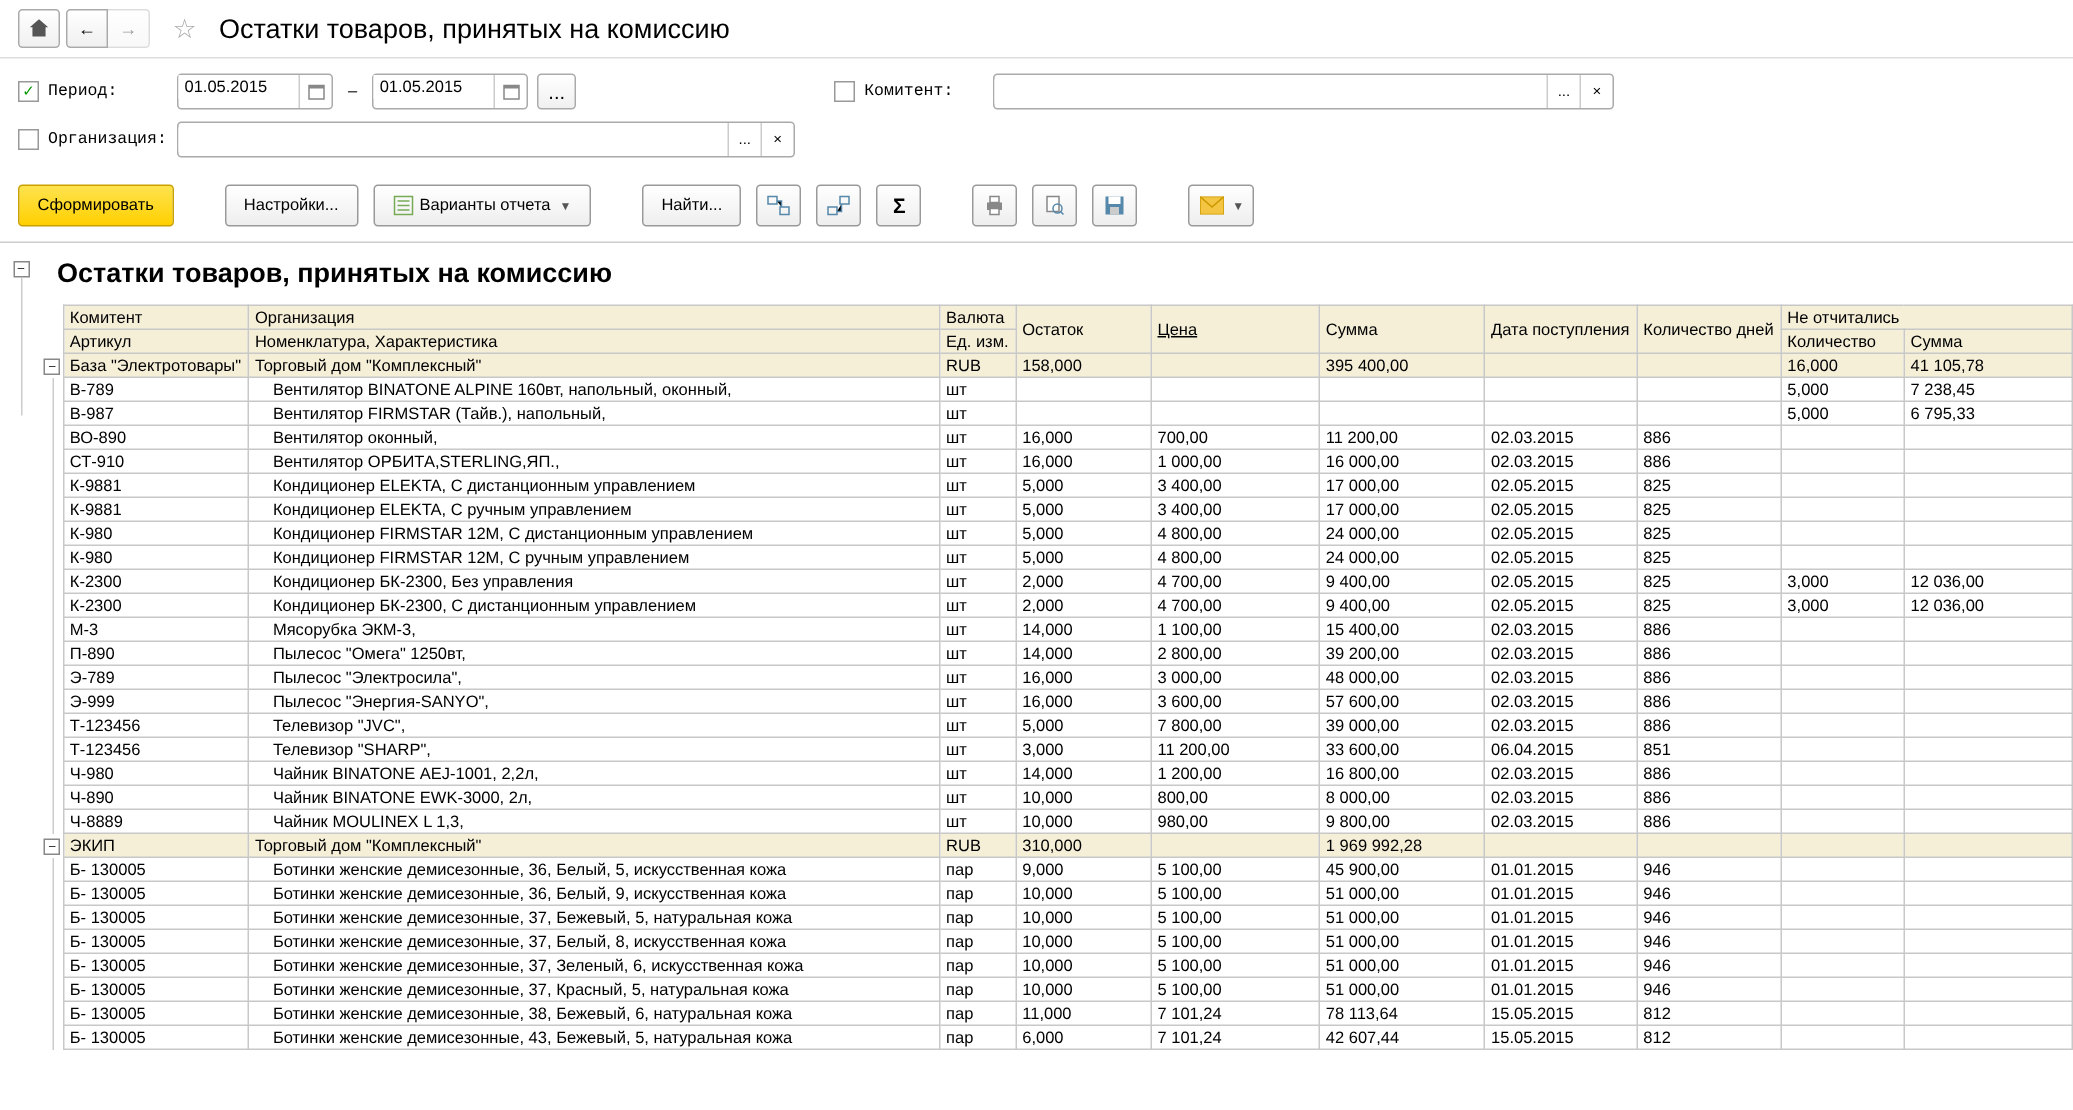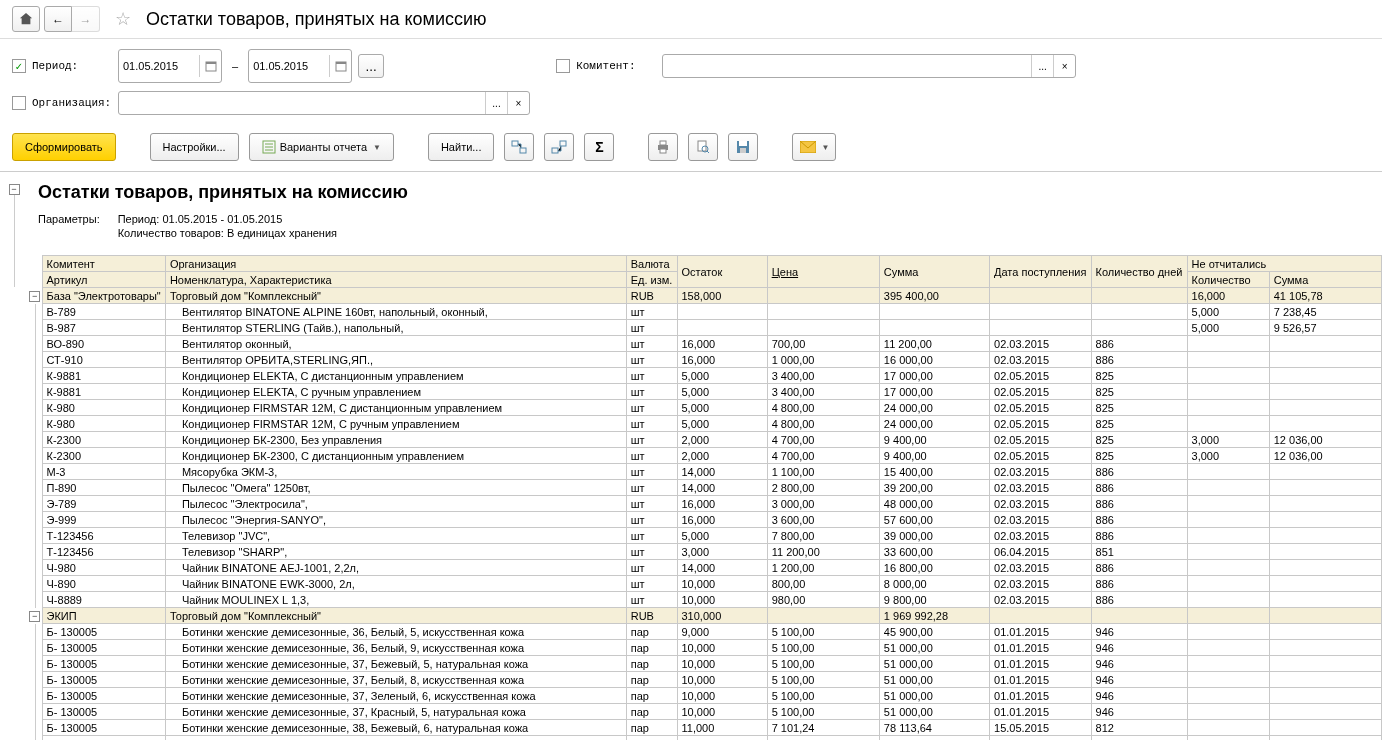--- a/index.html
+++ b/index.html
@@ -13,21 +13,21 @@
 .nav-group .nav-btn:first-child { border-radius: 3px 0 0 3px; }
 .nav-group .nav-btn:last-child { border-radius: 0 3px 3px 0; border-left: none; }
 .star-btn { width:26px; height:26px; display:inline-flex; align-items:center; justify-content:center; color:#aaa; font-size:18px; cursor:pointer; margin:0 6px; }
 .page-title { font-size: 18px; font-weight: normal; }
 
 
 .filters { padding: 10px 12px 4px; }
 .filter-row { display: flex; align-items: center; gap: 6px; margin-bottom: 8px; }
 .checkbox { width:14px; height:14px; border:1px solid #999; display:inline-flex; align-items:center; justify-content:center; font-size:10px; color:#090; }
 .filter-label { min-width: 80px; font-family: Liberation Mono, monospace; }
-.date-input-wrap { position:relative; display:inline-flex; align-items:center; border:1px solid #aaa; border-radius:3px; height:34px; background:#fff; }
+.date-input-wrap { position:relative; display:inline-flex; align-items:flex-start; border:1px solid #aaa; border-radius:3px; height:24px; background:#fff; }
 .date-input { border:none; padding:2px 4px; width:80px; font-size:11px; outline:none; }
 .cal-icon { width:22px; height:22px; display:inline-flex; align-items:center; justify-content:center; border-left:1px solid #ccc; cursor:pointer; font-size:11px; color:#666; }
 .dash { margin:0 4px; }
 .ellipsis-btn { width:26px; height:24px; border:1px solid #aaa; border-radius:3px; background:linear-gradient(#fff,#f0f0f0); cursor:pointer; display:inline-flex; align-items:center; justify-content:center; }
 .wide-input { border:1px solid #aaa; border-radius:3px; height:24px; background:#fff; display:inline-flex; align-items:center; }
 .wide-input input { border:none; outline:none; padding:2px 4px; font-size:11px; }
 .wide-input .inner-btn { width:22px; height:22px; border-left:1px solid #ccc; display:inline-flex; align-items:center; justify-content:center; cursor:pointer; font-size:10px; }
 
 
 .toolbar { display:flex; align-items:center; gap:10px; padding:6px 12px 10px; border-bottom:1px solid #ccc; }
@@ -205,27 +205,20 @@
 </div>
 
 <div class="report-wrap">
   <div class="tree-gutter">
     <div style="height:8px"></div>
     <div class="tree-box">−</div>
     <div style="height:92px;width:1px;background:#ccc"></div>
   </div>
   <div class="report-content">
     <div class="report-title">Остатки товаров, принятых на комиссию</div>
-    <div class="params">
-      <div class="params-label">Параметры:</div>
-      <div class="params-vals">
-        <div>Период: 01.05.2015 - 01.05.2015</div>
-        <div>Количество товаров: В единицах хранения</div>
-      </div>
-    </div>
 
     <table class="tbl" id="report-table">
       <thead>
         <tr>
           <th class="row-gutter" rowspan="2"></th>
           <th class="c-art">Комитент</th>
           <th class="c-nom">Организация</th>
           <th class="c-val" rowspan="1">Валюта</th>
           <th class="c-ost num" rowspan="2">Остаток</th>
           <th class="c-price num" rowspan="2">Цена</th>
@@ -271,29 +264,29 @@
             <td></td>
             <td class="num"></td>
             <td class="num">5,000</td>
             <td class="num">7 238,45</td>
           </tr>
           <tr>
             <td class="row-gutter">
               <div class="vline"></div>
             </td>
             <td>В-987</td>
-            <td class="nom-indent">Вентилятор STERLING (Тайв.), напольный,</td>
+            <td class="nom-indent">Вентилятор FIRMSTAR (Тайв.), напольный,</td>
             <td>шт</td>
             <td class="num"></td>
             <td class="num"></td>
             <td class="num"></td>
             <td></td>
             <td class="num"></td>
             <td class="num">5,000</td>
-            <td class="num">9 526,57</td>
+            <td class="num">6 795,33</td>
           </tr>
           <tr>
             <td class="row-gutter">
               <div class="vline"></div>
             </td>
             <td>ВО-890</td>
             <td class="nom-indent">Вентилятор оконный,</td>
             <td>шт</td>
             <td class="num">16,000</td>
             <td class="num">700,00</td>

